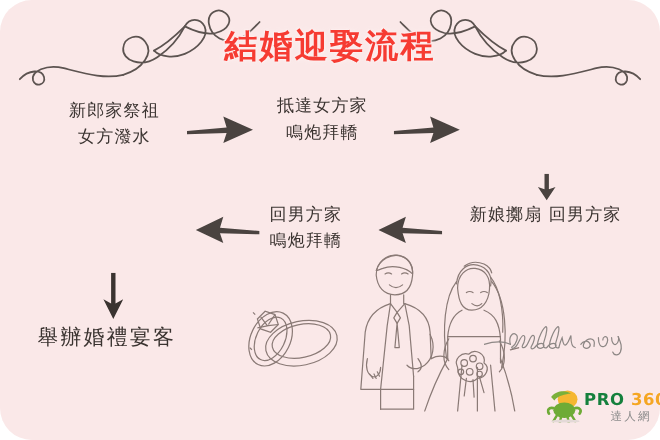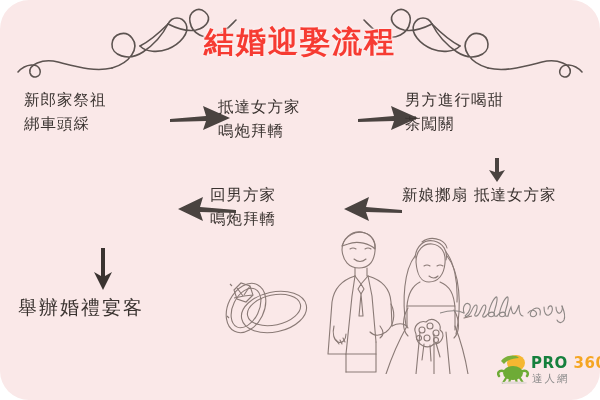--- a/index.html
+++ b/index.html
@@ -38,35 +38,36 @@
     font-weight: bold;
     letter-spacing: 2px;
     color: #f63b32;
     text-shadow: 0 0 3px #fdeeee, 0 0 6px #fdeeee, 1px 1px 0 #fdeeee, -1px -1px 0 #fdeeee;
     white-space: nowrap;
   }
 
   
   .step {
     position: absolute;
+    text-align: center;
     color: #3a3330;
     font-size: 15.5px;
     line-height: 1.55;
     letter-spacing: 1px;
     white-space: nowrap;
   }
   .step .ln { display: block; }
 
   .step-1 { left: 24px;  top: 88px;  width: 160px; }
-  .step-2 { left: 218px; top: 96px;  width: 150px; font-family: Liberation Mono, monospace; }
+  .step-2 { left: 218px; top: 84px;  width: 150px; }
   .step-3 { left: 405px; top: 88px;  width: 175px; }
   .step-4 { left: 402px; top: 183px; width: 188px; }
   .step-5 { left: 210px; top: 183px; width: 136px; }
   .step-6 { left: 8px;   top: 183px; width: 180px; }
-  .step-7 { left: 18px;  top: 293px; width: 190px; font-size: 19px; letter-spacing: 2px; }
+  .step-7 { left: 2px;  top: 293px; width: 190px; font-size: 19px; letter-spacing: 2px; }
 
   
   .arrow {
     position: absolute;
     pointer-events: none;
   }
 
   
   .art { position: absolute; pointer-events: none; }
   .art-rings   { left: 212px; top: 268px; }
@@ -88,21 +89,21 @@
     top: 2px;
     font-size: 15px;
     font-weight: bold;
     letter-spacing: 0.5px;
     white-space: nowrap;
   }
   .logo-pro { color: #15803d; }
   .logo-360 { color: #f5a623; }
   .logo-sub {
     position: absolute;
-    left: 35px;
+    left: 58px;
     top: 20px;
     font-size: 10.5px;
     color: #8b8b8b;
     letter-spacing: 2px;
     white-space: nowrap;
   }
 </style>
 </head>
 <body>
 
@@ -212,47 +213,43 @@
       <path d="M68 25 C69 21 70 18 71 16 C72 22 73 24 75 22 C77 20 78 16 79 14 C79 20 80 25 83 25"></path>
       <path d="M88 22 C90 19 94 18 96 21 C98 24 94 27 91 25 C89 23 92 17 97 17 C100 17 101 20 100 24"></path>
       <path d="M104 16 C104 22 106 25 109 24 C112 23 113 18 112 16 C111 14 108 15 108 18"></path>
       <path d="M116 16 C116 20 118 23 120 22 C122 21 123 17 122 15"></path>
       <path d="M122 15 C124 20 126 24 124 29 C122 33 118 32 117 29"></path>
     </g>
   </svg>
 
   <div class="step step-1">
     <span class="ln">新郎家祭祖</span>
-    <span class="ln">綁車頭綵</span>
+    <span class="ln">女方潑水</span>
   </div>
 
   <svg class="arrow" style="left:170px; top:103px;" width="62" height="30" viewBox="0 0 62 30" xmlns="http://www.w3.org/2000/svg">
     <path d="M0 16 L36 13 L33 3 L60 15 L33 27 L36 18 L0 19 Z" fill="#4a4340"></path>
   </svg>
 
   <div class="step step-2">
     <span class="ln">抵達女方家</span>
     <span class="ln">鳴炮拜轎</span>
   </div>
 
   <svg class="arrow" style="left:358px; top:103px;" width="62" height="30" viewBox="0 0 62 30" xmlns="http://www.w3.org/2000/svg">
     <path d="M0 16 L36 13 L33 3 L60 15 L33 27 L36 18 L0 19 Z" fill="#4a4340"></path>
   </svg>
 
-  <div class="step step-3">
-    <span class="ln">男方進行喝甜</span>
-    <span class="ln">茶闖關</span>
-  </div>
 
   <svg class="arrow" style="left:487px; top:158px;" width="20" height="26" viewBox="0 0 20 26" xmlns="http://www.w3.org/2000/svg">
     <path d="M8 0 L12 0 L12 14 L18 12 L10 24 L2 12 L8 14 Z" fill="#4a4340"></path>
   </svg>
 
   <div class="step step-4">
-    <span class="ln">新娘擲扇 抵達女方家</span>
+    <span class="ln">新娘擲扇 回男方家</span>
   </div>
 
   <svg class="arrow" style="left:344px; top:195px;" width="58" height="28" viewBox="0 0 58 28" xmlns="http://www.w3.org/2000/svg">
     <path d="M58 15 L22 12 L25 2 L0 14 L25 26 L22 17 L58 18 Z" fill="#4a4340"></path>
   </svg>
 
   <div class="step step-5">
     <span class="ln">回男方家</span>
     <span class="ln">鳴炮拜轎</span>
   </div>

